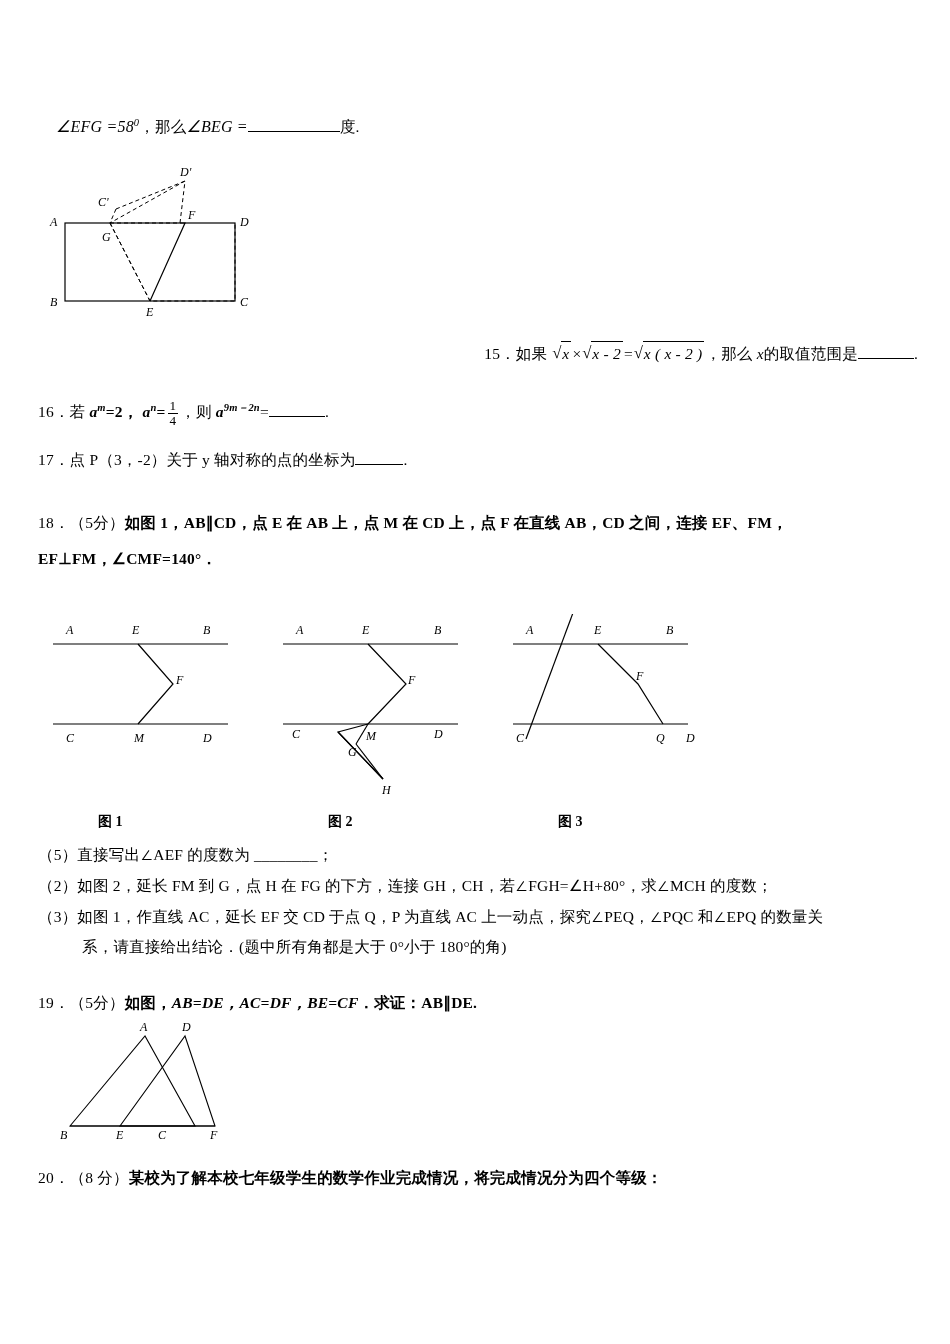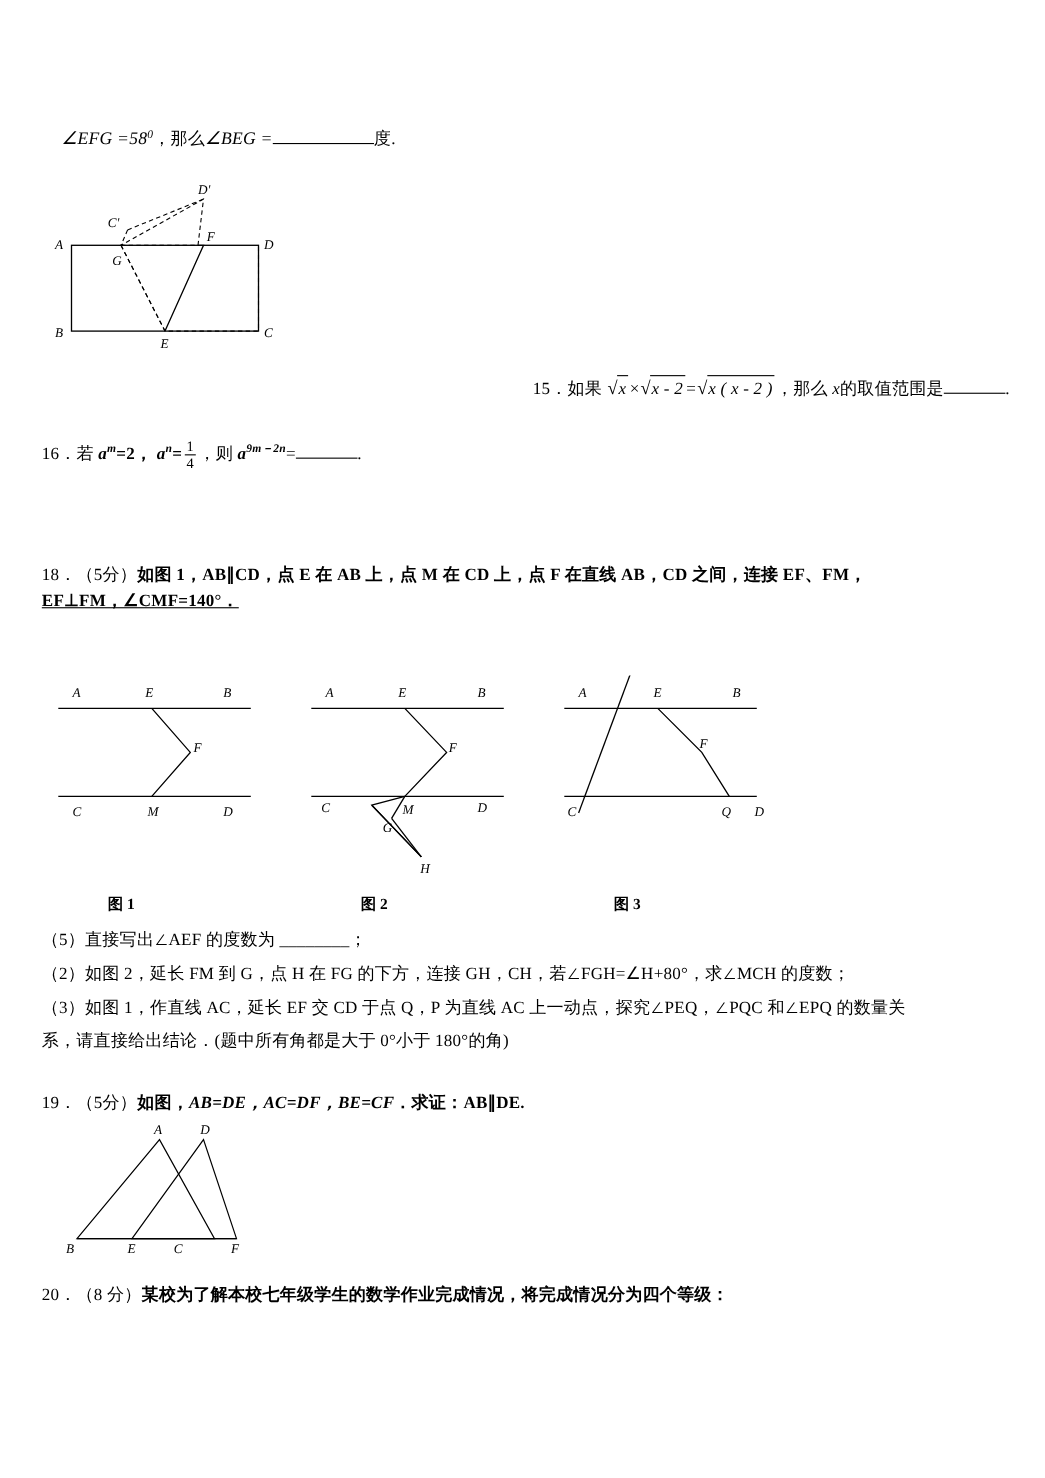--- a/index.html
+++ b/index.html
@@ -129,27 +129,30 @@
     <span>15．</span><span>如果</span>
     <span class="radical"><span class="rad-body mathit">x</span></span><span>×</span><span class="radical"><span class="rad-body mathit">x - 2</span></span><span>=</span><span class="radical"><span class="rad-body mathit">x ( x - 2 )</span></span><span>，</span><span>那么</span> <span class="mathit">x</span><span>的取值范围是</span><span class="uline" style="width:56px;height:13px;"></span><span>.</span>
   </div>
 
   <div class="block txt" style="left:38px; top:383px; width:880px;">
     <span>16．</span><span>若</span>
     <span class="mathit bold">a</span><span class="sup mathit bold">m</span><span class="bold">=2，</span>
     <span class="mathit bold">a</span><span class="sup mathit bold">n</span><span class="bold">=</span><span class="frac"><span class="num">1</span><span class="den">4</span></span><span>，</span><span>则</span> <span class="mathit bold">a</span><span class="sup mathit bold">9m－2n</span><span>=</span><span class="uline" style="width:56px;height:13px;"></span><span>.</span>
   </div>
 
+  <div class="block txt" style="left:38px; top:432px; width:880px;">
+    <span>17．</span><span>点 P（3，-2）关于 y 轴对称的点的坐标为</span><span class="uline" style="width:48px;height:13px;"></span><span>.</span>
+  </div>
 
 
   <div class="block txt" style="left:38px; top:495px; width:890px;">
     <div>
       <span>18．</span><span>（5分）</span><span class="bold">如图 1，AB∥CD，点 E 在 AB 上，点 M 在 CD 上，点 F 在直线 AB，CD 之间，连接 EF、FM，</span>
     </div>
-    <div style="text-decoration:underline;">
+    <div style="margin-top:12px;">
       <span class="bold">EF⊥FM，∠CMF=140°．</span>
     </div>
   </div>
 
   <div class="block" style="left:38px; top:598px;">
     <svg width="880" height="220" viewBox="0 0 880 220">
 
       <g>
         <line x1="15" y1="30" x2="190" y2="30" stroke="#000" stroke-width="1.2"></line>
         <line x1="15" y1="110" x2="190" y2="110" stroke="#000" stroke-width="1.2"></line>
@@ -202,21 +205,21 @@
   </div>
 
   <div class="block txt" style="left:38px; top:827px; width:890px;">
     <span>（5）直接写出∠AEF 的度数为 ________；</span>
   </div>
   <div class="block txt" style="left:38px; top:858px; width:890px;">
     <span>（2）如图 2，延长 FM 到 G，点 H 在 FG 的下方，连接 GH，CH，若∠FGH=∠H+80°，求∠MCH 的度数；</span>
   </div>
   <div class="block txt" style="left:38px; top:889px; width:890px;">
     <div><span>（3）如图 1，作直线 AC，延长 EF 交 CD 于点 Q，P 为直线 AC 上一动点，探究∠PEQ，∠PQC 和∠EPQ 的数量关</span></div>
-    <div style="margin-top:6px;"><span>系，请直接给出结论．(题中所有角都是大于 0°小于 180°的角)</span></div>
+    <div style="margin-top:6px;margin-left:44px;"><span>系，请直接给出结论．(题中所有角都是大于 0°小于 180°的角)</span></div>
   </div>
 
   <div class="block txt" style="left:38px; top:975px; width:890px;">
     <span>19．</span><span>（5分）</span><span class="bold">如图，</span><span class="bold ital">AB=DE，AC=DF，BE=CF</span><span class="bold">．求证：AB∥DE.</span>
   </div>
 
   <div class="block" style="left:50px; top:1005px;">
     <svg width="230" height="125" viewBox="0 0 230 125">
       <polygon points="20,105 95,15 145,105" fill="none" stroke="#000" stroke-width="1.1"></polygon>
       <polygon points="70,105 135,15 165,105" fill="none" stroke="#000" stroke-width="1.1"></polygon>

